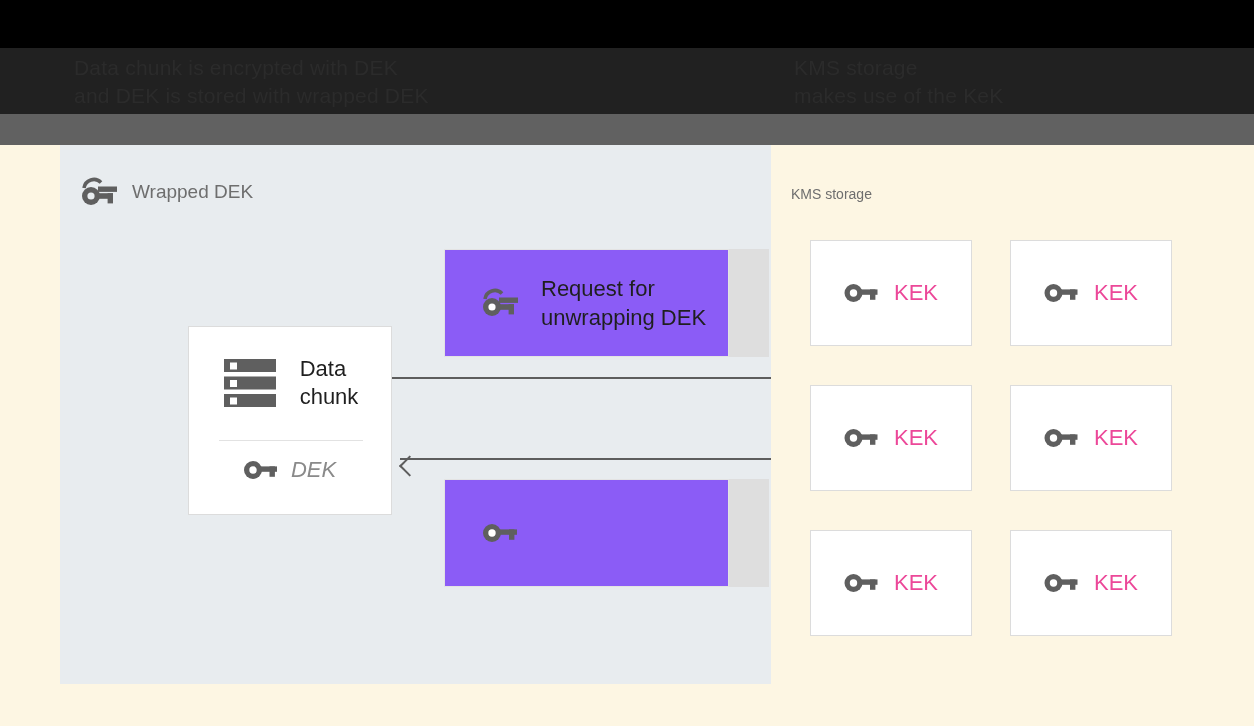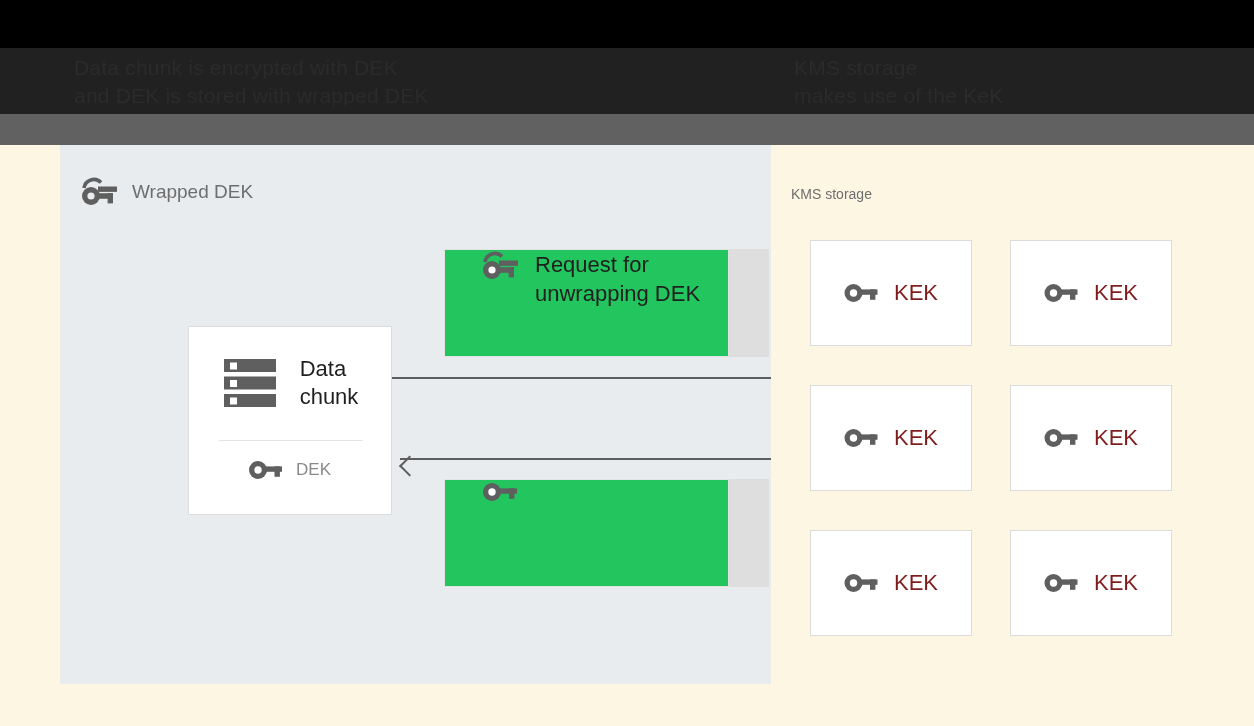--- a/index.html
+++ b/index.html
@@ -134,38 +134,39 @@
     position: absolute;
     left: 0; top: 132px;
     width: 100%;
     display: flex;
     align-items: center;
     justify-content: center;
     gap: 14px;
   }
   #data-chunk-bottom .dek-label {
     color: #8a8a8a;
-    font-size: 17px;
+    font-size: 22px;
     line-height: 22px;
+    font-style: italic;
   }
 
   
   .msg-shadow {
     position: absolute;
     background: #dedede;
   }
   .msg-card {
     position: absolute;
-    background: #22c55e;
+    background: #8b5cf6;
     border: 1px solid #e3e3e3;
     box-sizing: border-box;
     display: flex;
-    align-items: flex-start;
+    align-items: center;
     padding-left: 36px;
-    gap: 16px;
+    gap: 22px;
   }
   .msg-card .msg-label {
     color: #1f1f1f;
     font-size: 22px;
     line-height: 29px;
     white-space: pre-line;
   }
   #msg-request-shadow { left: 384px; top: 104px; width: 325px; height: 108px; }
   #msg-request-card   { left: 384px; top: 104px; width: 285px; height: 108px; }
   #msg-return-shadow  { left: 384px; top: 334px; width: 325px; height: 108px; }
@@ -216,21 +217,21 @@
     width: 162px; height: 106px;
     background: #ffffff;
     border: 1px solid #dcdcdc;
     box-sizing: border-box;
     display: flex;
     align-items: center;
     justify-content: center;
     gap: 16px;
   }
   .kek-card .kek-label {
-    color: #7f1d1d;
+    color: #ec4899;
     font-size: 22px;
     line-height: 26px;
     text-align: right;
   }
 
   .icon { display: inline-block; line-height: 0; flex: none; }
 </style>
 </head>
 <body>
 

